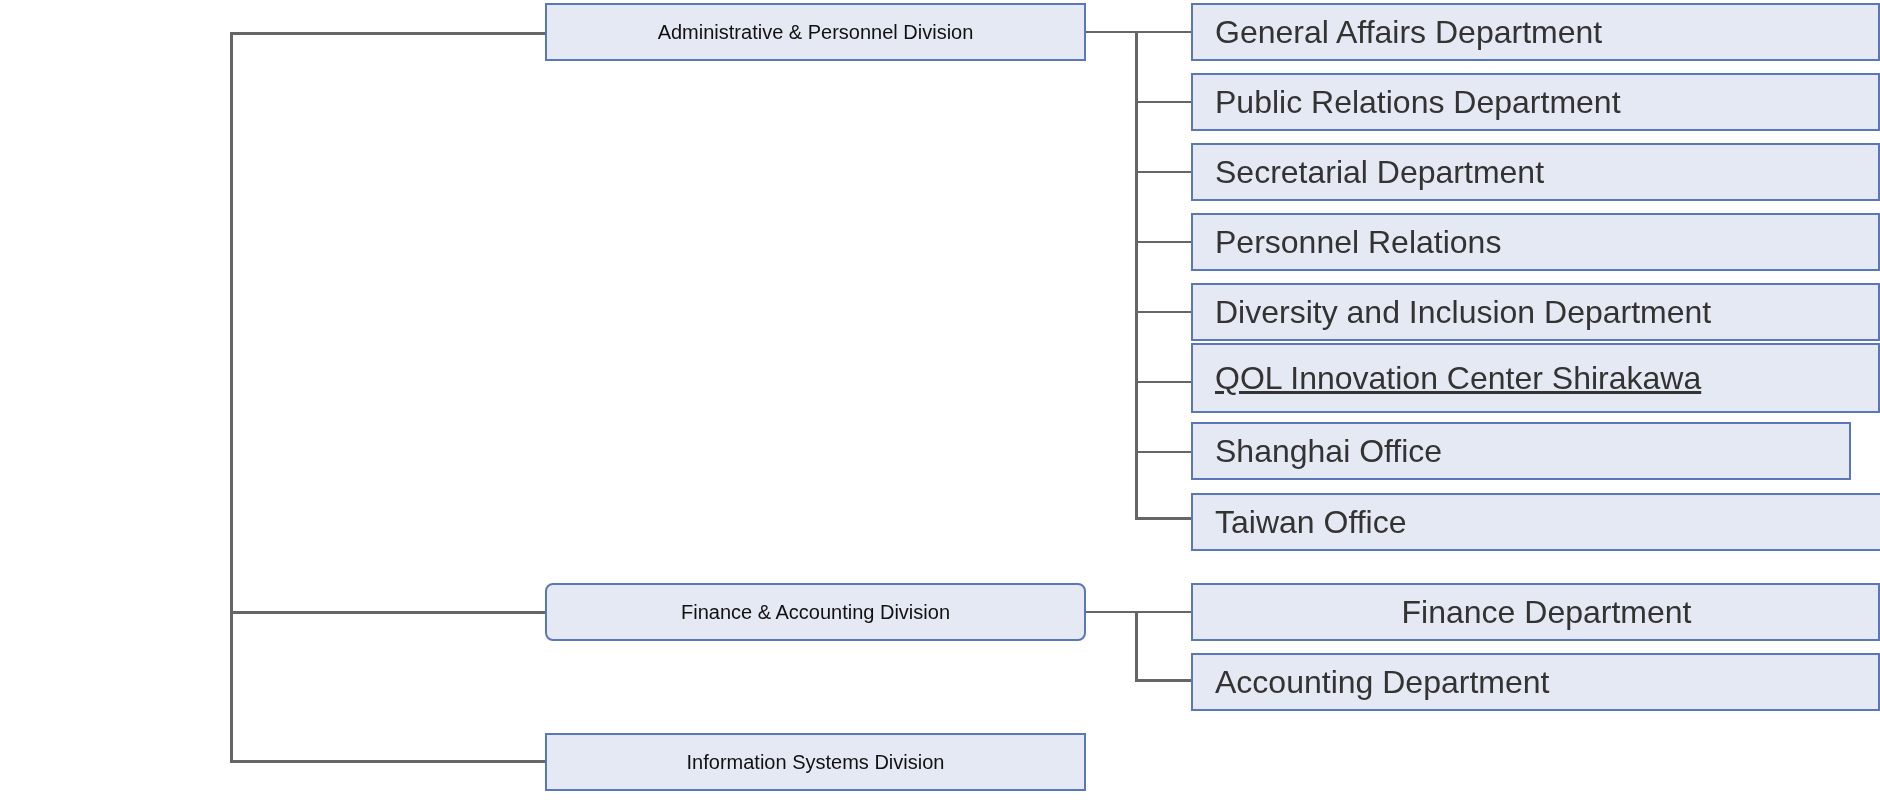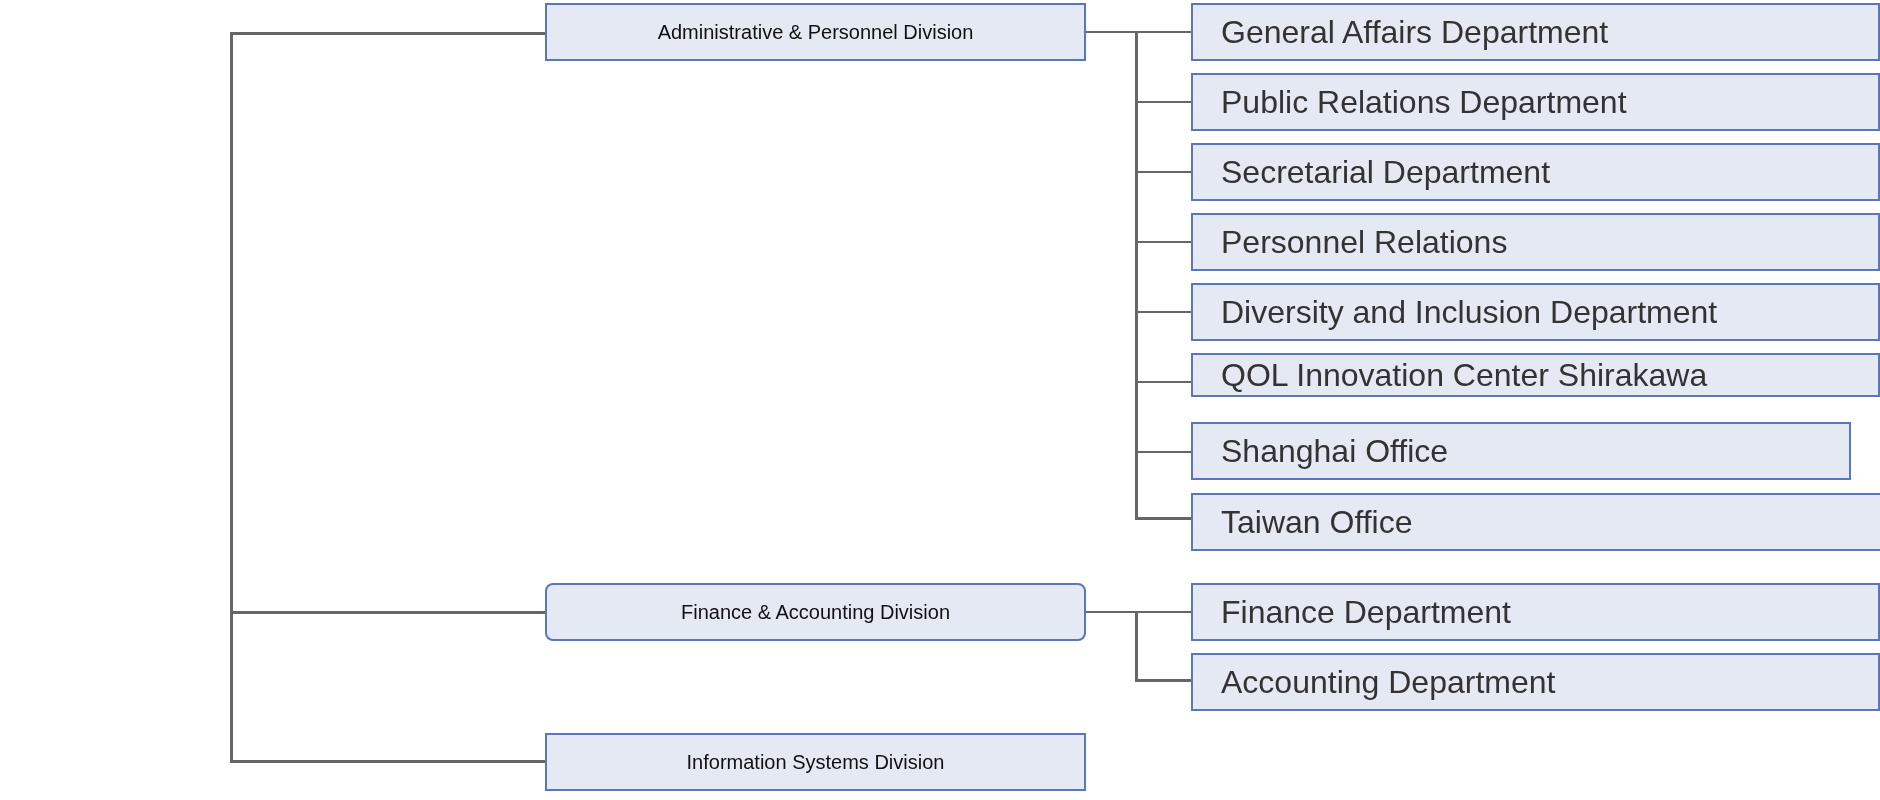--- a/index.html
+++ b/index.html
@@ -5,21 +5,21 @@
   html, body { margin: 0; padding: 0; background: #ffffff; }
   body { width: 1880px; height: 800px; position: relative; overflow: hidden; font-family: "Liberation Sans", "DejaVu Sans", sans-serif; }
   .line { position: absolute; background: #666666; }
   .box {
     position: absolute; box-sizing: border-box;
     background: #e5e9f4; border: 2px solid #5b77bb;
     display: flex; align-items: center;
     color: #333333;
   }
   .division { justify-content: center; font-size: 20px; color: #111111; }
-  .dept { padding-left: 28px; font-size: 32px; }
+  .dept { padding-left: 22px; font-size: 32px; }
 </style>
 </head>
 <body>
 
 <div class="line" style="left:230px; top:32px; width:3px; height:730px;"></div>
 <div class="line" style="left:230px; top:32px; width:316px; height:3px;"></div>
 <div class="line" style="left:230px; top:611px; width:316px; height:3px;"></div>
 <div class="line" style="left:230px; top:760px; width:316px; height:3px;"></div>
 
 <div class="box division" style="left:545px; top:3px; width:541px; height:58px;">
@@ -50,32 +50,32 @@
   </div>
 <div class="box dept" style="left:1191px; top:143px; width:689px; height:58px;">
     <span>Secretarial Department</span>
   </div>
 <div class="box dept" style="left:1191px; top:213px; width:689px; height:58px;">
     <span>Personnel Relations</span>
   </div>
 <div class="box dept" style="left:1191px; top:283px; width:689px; height:58px;">
     <span>Diversity and Inclusion Department</span>
   </div>
-<div class="box dept" style="left:1191px; top:353px; width:689px; height:44px;">
+<div class="box dept" style="left:1191px; top:343px; width:689px; height:70px;text-decoration:underline;">
     <span>QOL Innovation Center Shirakawa</span>
   </div>
 <div class="box dept" style="left:1191px; top:422px; width:660px; height:58px;text-align:center;">
     <span>Shanghai Office</span>
   </div>
 <div class="box dept" style="left:1191px; top:493px; width:800px; height:58px;">
     <span>Taiwan Office</span>
   </div>
 
 <div class="line" style="left:1086px; top:611px; width:106px; height:2px;"></div>
 <div class="line" style="left:1135px; top:611px; width:3px; height:70px;"></div>
 <div class="line" style="left:1135px; top:679px; width:57px; height:3px;"></div>
 
-<div class="box dept" style="left:1191px; top:583px; width:689px; height:58px;">
+<div class="box dept" style="left:1191px; top:583px; width:689px; height:58px;justify-content:center;">
     <span>Finance Department</span>
   </div>
 <div class="box dept" style="left:1191px; top:653px; width:689px; height:58px;">
     <span>Accounting Department</span>
   </div>
 
 </body></html>

